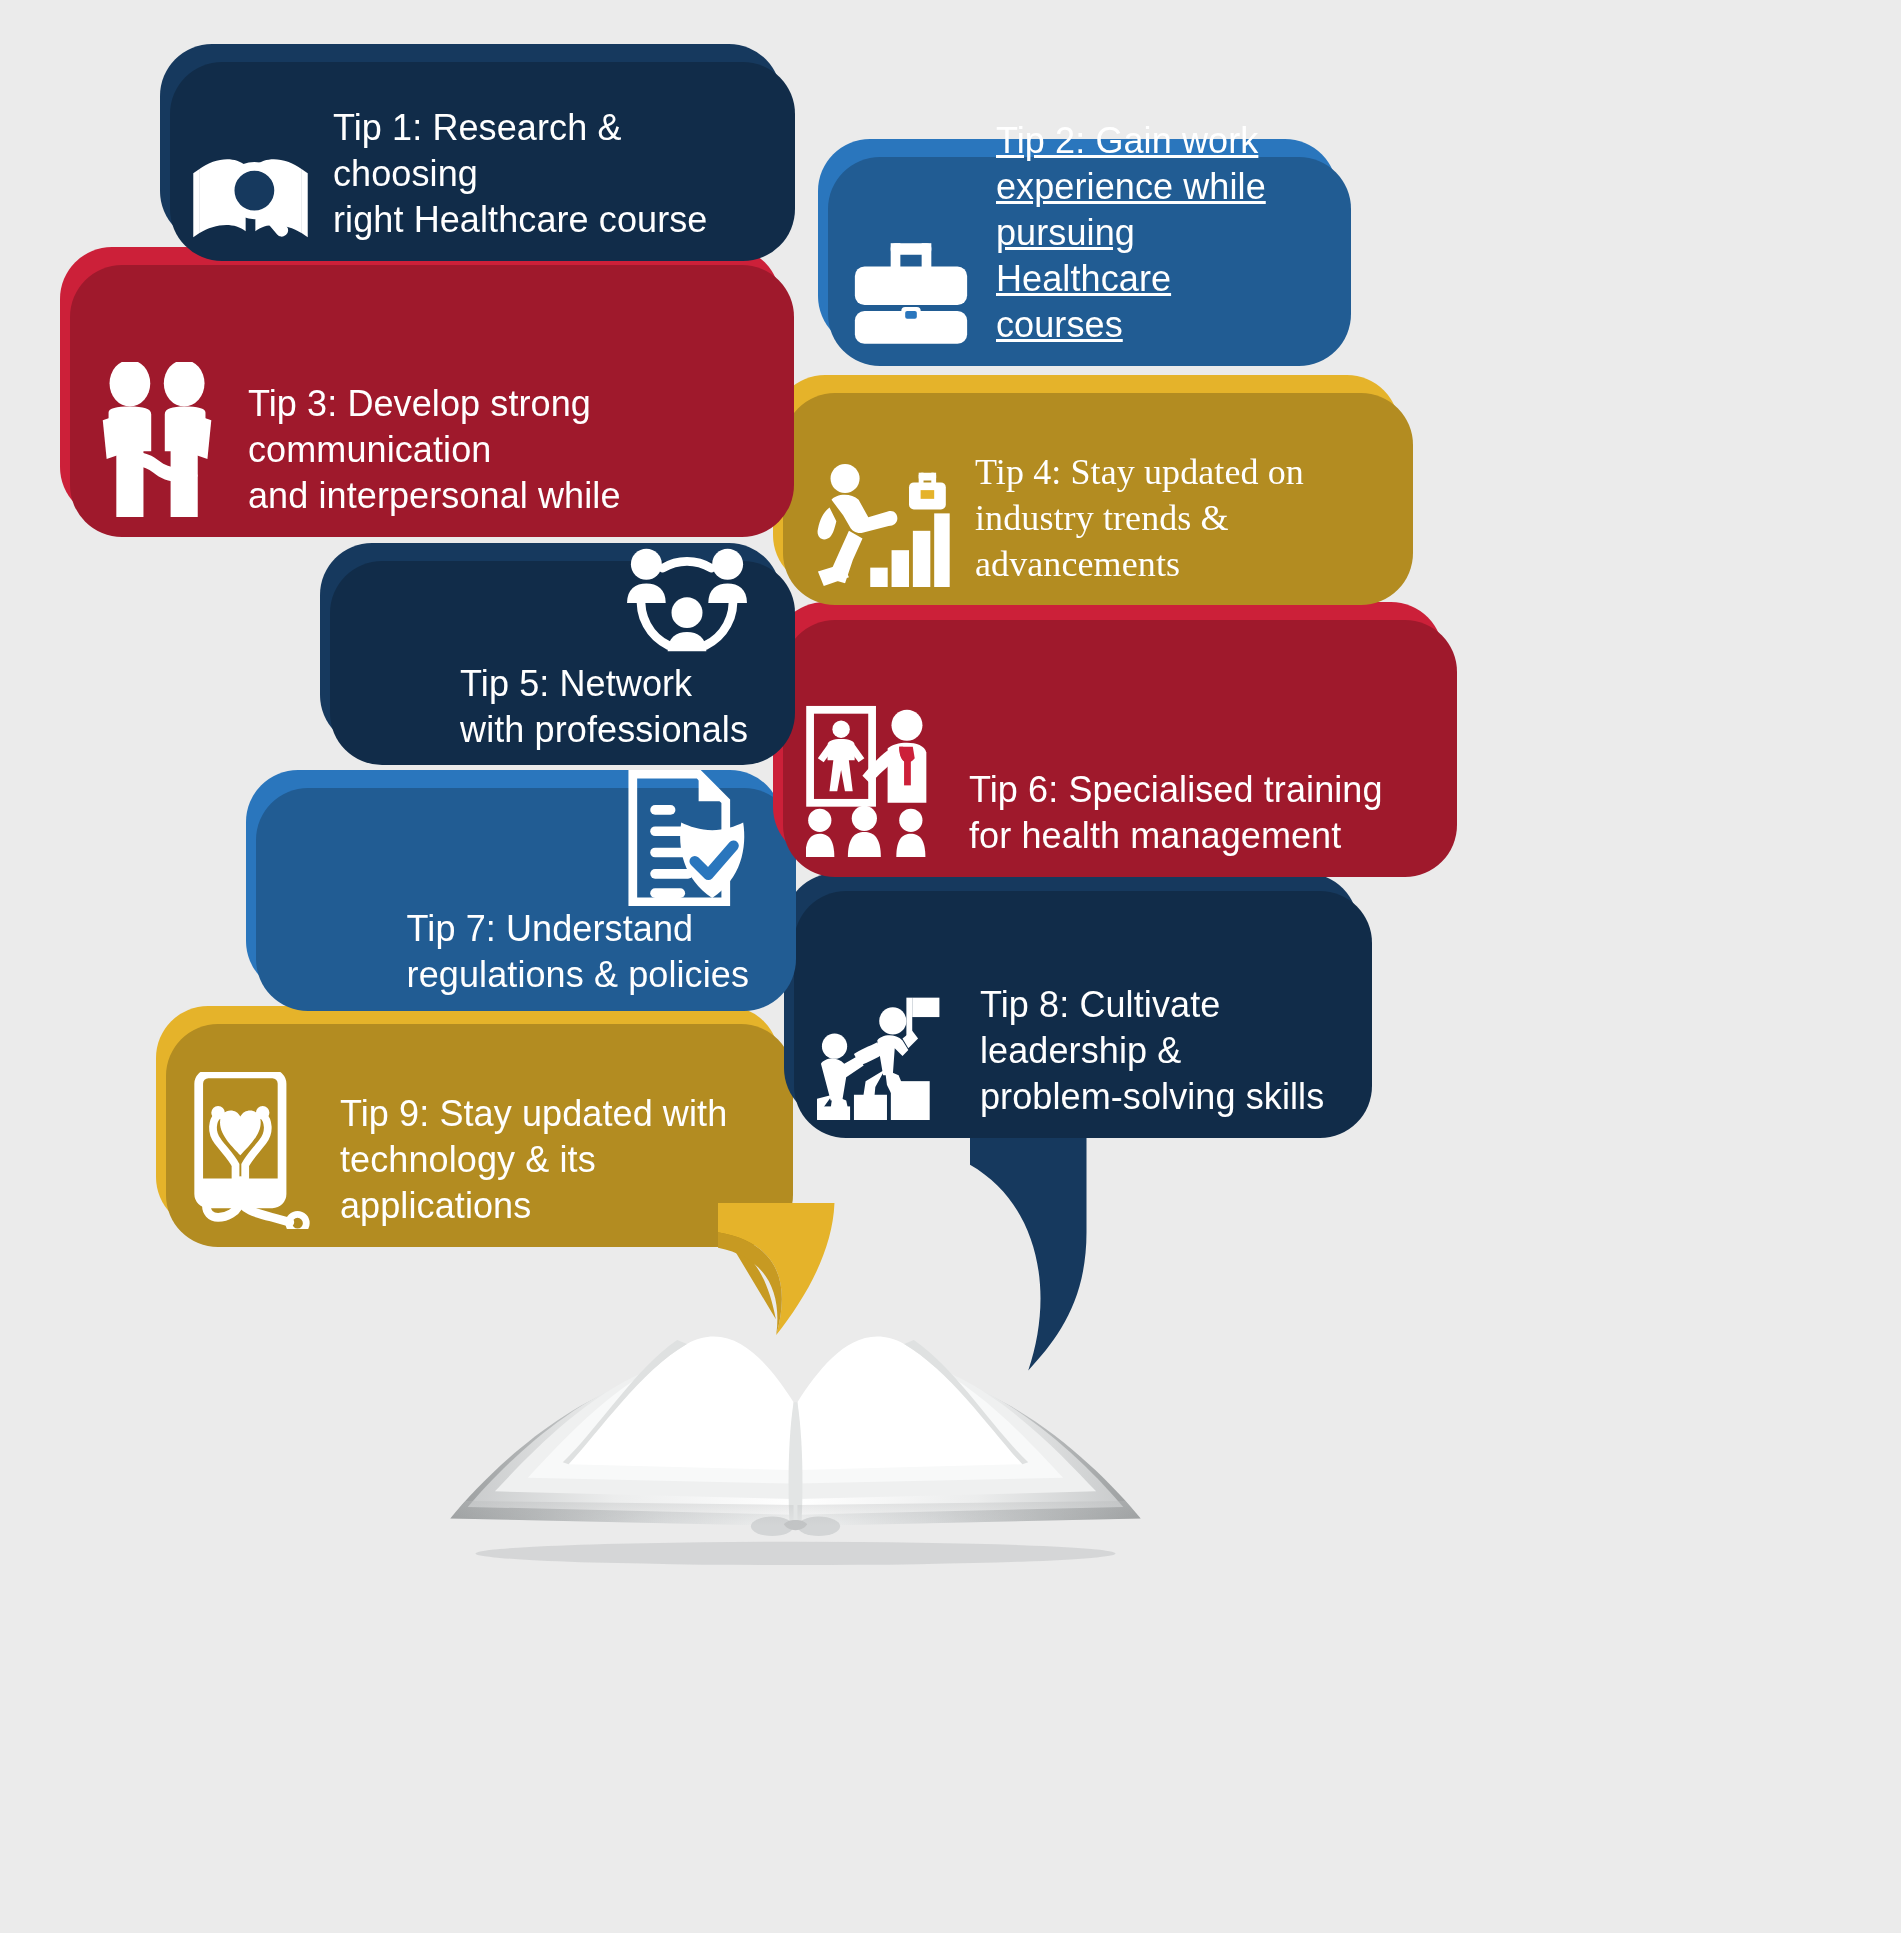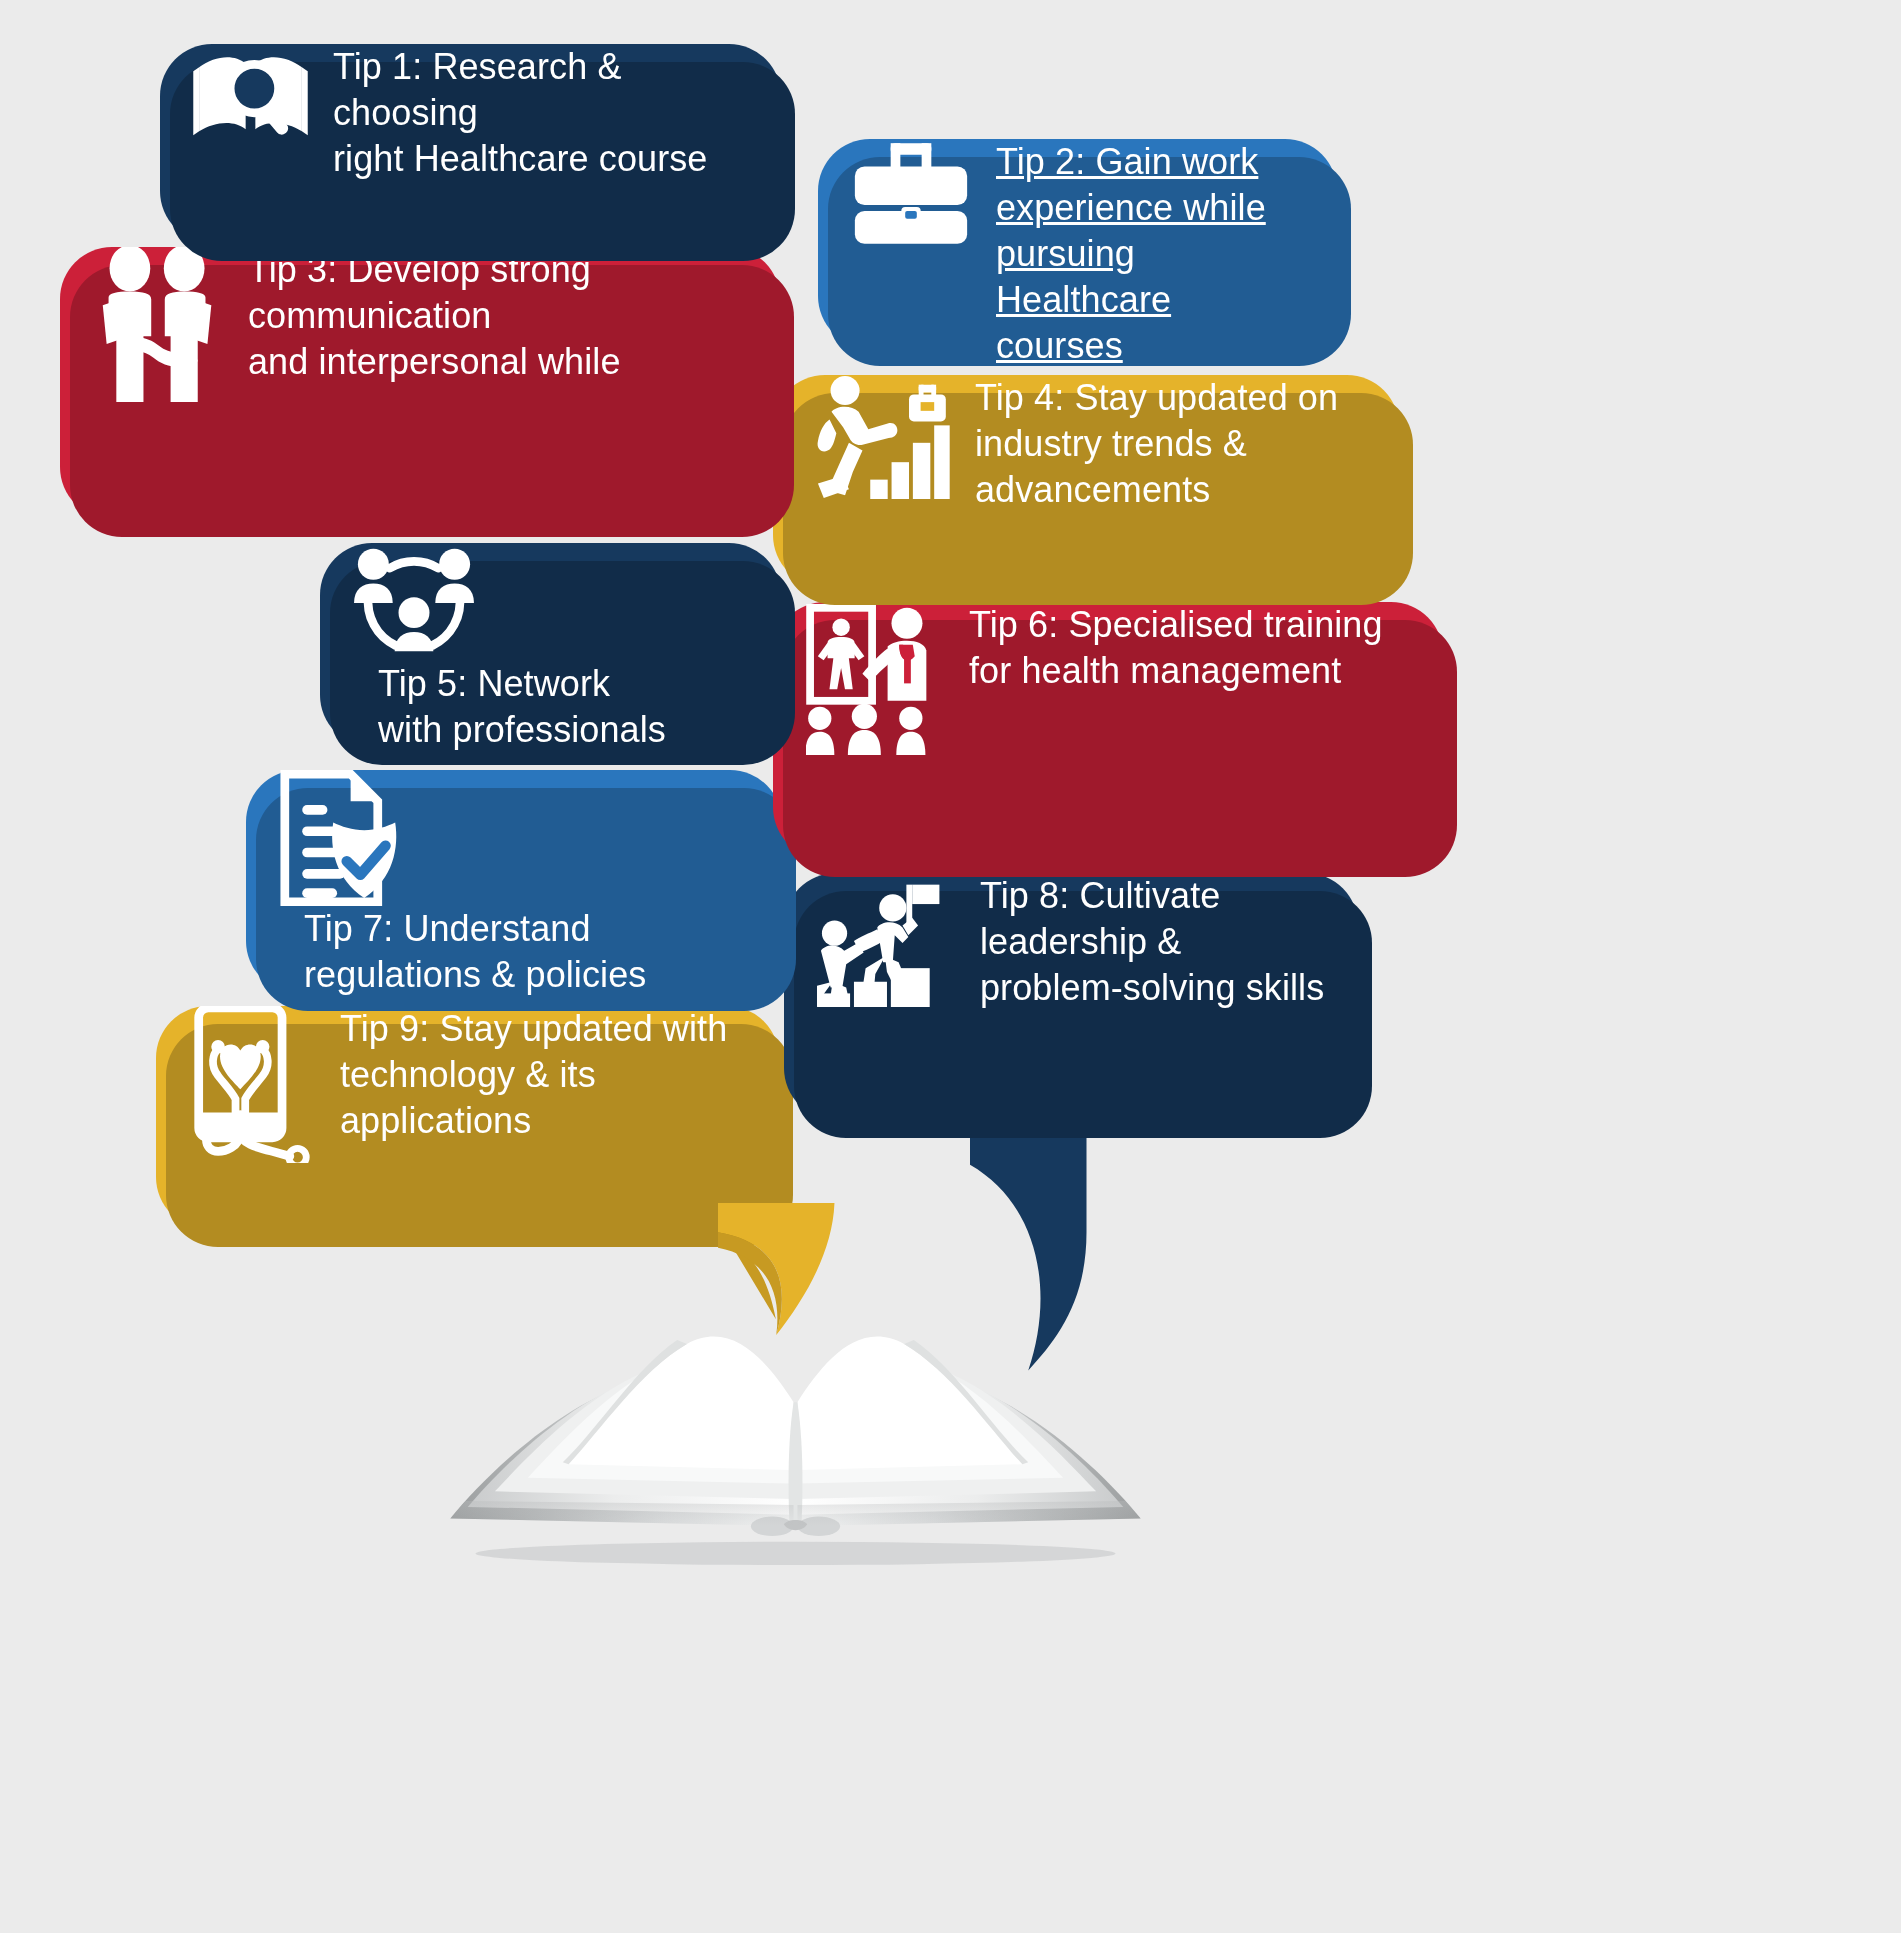--- a/index.html
+++ b/index.html
@@ -8,21 +8,21 @@
     background: #ebebeb;
     font-family: "Liberation Sans", sans-serif;
     overflow: hidden;
   }
   #stage { position: relative; width: 1902px; height: 1934px; background: #ebebeb; }
 
   
   .card {
     position: absolute;
     display: flex;
-    align-items: flex-start;
+    align-items: flex-end;
     border-radius: 52px;
     color: #ffffff;
     padding: 0 33px;
   }
   .card.left  { flex-direction: row; }
   .card.right { flex-direction: row; }
 
   
   .card::after {
     content: "";
@@ -56,21 +56,21 @@
     letter-spacing: 0.1px;
     white-space: pre-line;
   }
   .card.left  .label { margin-left: 25px; }
   .card.right .label { margin-left: 25px; }
 
   
   #c1 { left: 160px;  top: 44px;   width: 621px;  height: 199px; }
   #c2 { left: 818px;  top: 139px;  width: 519px;  height: 209px; text-decoration: underline; }
   #c3 { left: 60px;   top: 247px;  width: 720px;  height: 272px; }
-  #c4 { left: 773px;  top: 375px;  width: 626px;  height: 212px; }
+  #c4 { left: 773px;  top: 375px;  width: 626px;  height: 212px; font-family: Liberation Serif, serif; }
   #c5 { left: 320px;  top: 543px;  width: 461px;  height: 204px; flex-direction: column; }
   #c6 { left: 773px;  top: 602px;  width: 670px;  height: 257px; }
   #c7 { left: 246px;  top: 770px;  width: 536px;  height: 223px; }
   #c8 { left: 784px;  top: 873px;  width: 574px;  height: 247px; }
   #c9 { left: 156px;  top: 1006px; width: 623px;  height: 223px; }
 
   
   #c1 { z-index: 9; } #c2 { z-index: 8; } #c3 { z-index: 7; }
   #c4 { z-index: 6; } #c5 { z-index: 5; } #c6 { z-index: 4; }
   #c7 { z-index: 3; flex-direction: column; } #c8 { z-index: 2; } #c9 { z-index: 1; }

